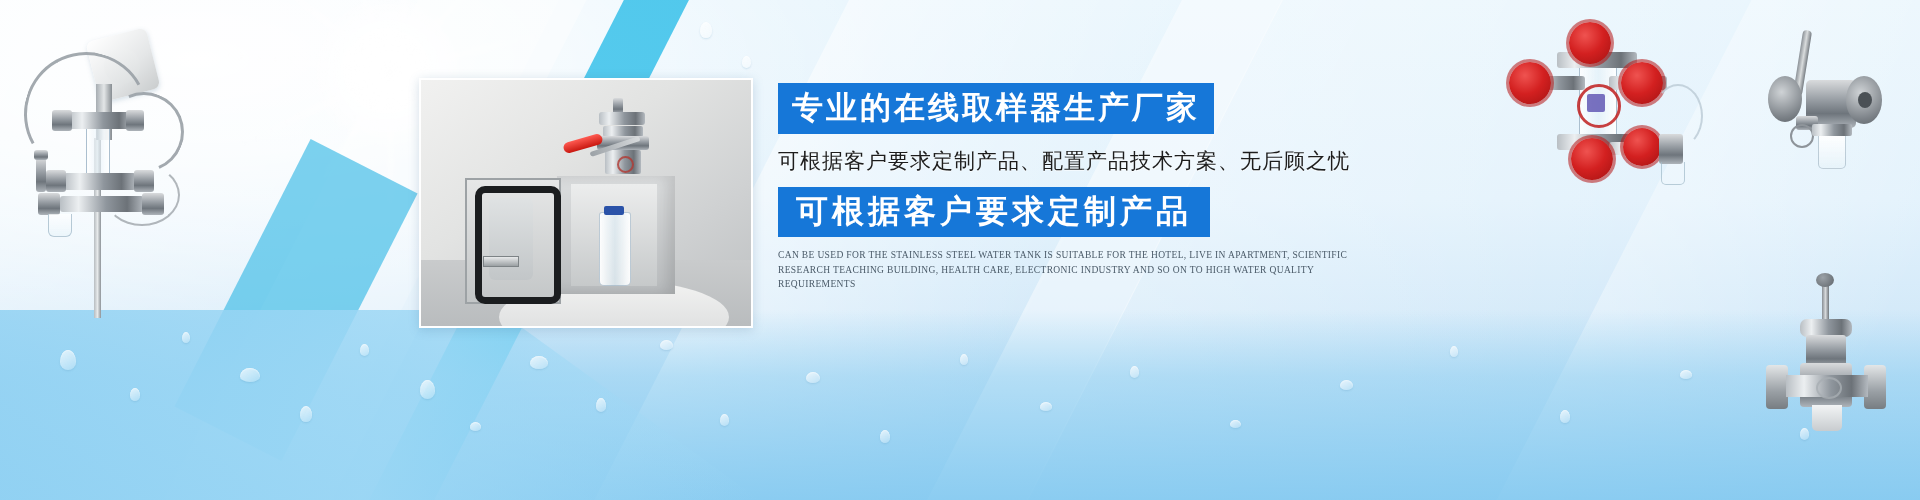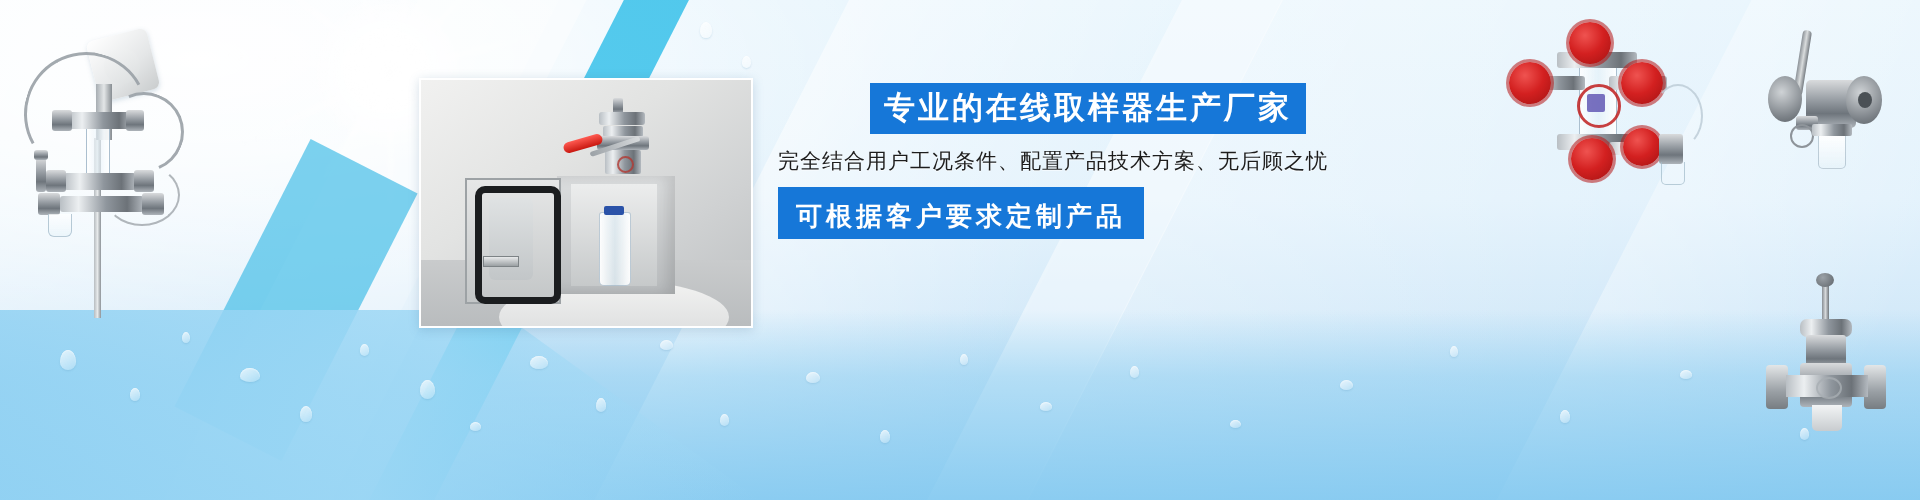--- a/index.html
+++ b/index.html
@@ -114,22 +114,22 @@
     font-family:"Liberation Serif","DejaVu Serif",serif;
     font-weight:700;font-size:34px;letter-spacing:4px;color:#1b1b1b;
     white-space:nowrap;line-height:1.1;
     text-shadow:0 1px 0 rgba(255,255,255,.7);
   }
   .badge{
     display:inline-block;background:#1677d8;color:#ffffff;
     font-weight:700;font-size:31px;letter-spacing:3px;line-height:1;
     padding:9px 14px 11px;white-space:nowrap;
   }
-  .badge.small{font-size:26px;letter-spacing:4px;padding:16px 18px 10px;}
-  .row2{margin-top:11px;text-align:center;}
+  .badge.small{font-size:32px;letter-spacing:4px;padding:8px 18px 10px;}
+  .row2{margin-top:11px;}
   .row3{margin-top:13px;font-size:21px;letter-spacing:1px;color:#1d1d1d;white-space:nowrap;font-weight:400;text-shadow:0 1px 0 rgba(255,255,255,.65);}
   .row4{margin-top:12px;}
   .eng{
     margin-top:11px;width:600px;
     font-family:"Liberation Serif","DejaVu Serif",serif;
     font-size:9.5px;letter-spacing:.35px;line-height:1.55;color:#4a5a68;
     text-transform:uppercase;
   }
 
   
@@ -305,20 +305,21 @@
     <div style="position:absolute;left:104px;top:90px;width:22px;height:44px;border-radius:4px;background:linear-gradient(180deg,#e3e6e7,#9aa0a5 60%,#777d82);"></div>
     <div class="metal-h" style="position:absolute;left:26px;top:100px;width:82px;height:22px;"></div>
     <div style="position:absolute;left:56px;top:102px;width:22px;height:18px;border-radius:50%;border:2px solid #a8aeb3;opacity:.8;"></div>
     <div style="position:absolute;left:52px;top:130px;width:30px;height:26px;background:linear-gradient(180deg,#f2f4f5,#c8cccf);border-radius:0 0 5px 5px;"></div>
   </div>
 
   <div class="copy">
     <div class="row2">
       <span class="badge">专业的在线取样器生产厂家</span>
     </div>
-    <div class="row3">完全结合用户工况条件、配置产品技术方案、无后顾之忧</div>
+    <div class="row3">可根据客户要求定制产品、配置产品技术方案、无后顾之忧</div>
     <div class="row4">
       <span class="badge small">可根据客户要求定制产品</span>
     </div>
+    <div class="eng">CAN BE USED FOR THE STAINLESS STEEL WATER TANK IS SUITABLE FOR THE HOTEL, LIVE IN APARTMENT, SCIENTIFIC RESEARCH TEACHING BUILDING, HEALTH CARE, ELECTRONIC INDUSTRY AND SO ON TO HIGH WATER QUALITY REQUIREMENTS</div>
   </div>
 
 
 </div>
 
 </body></html>

